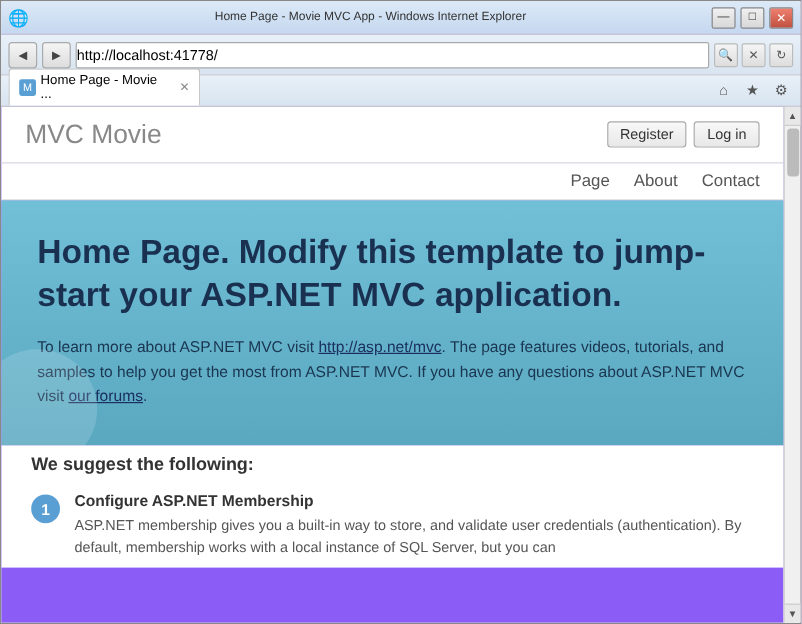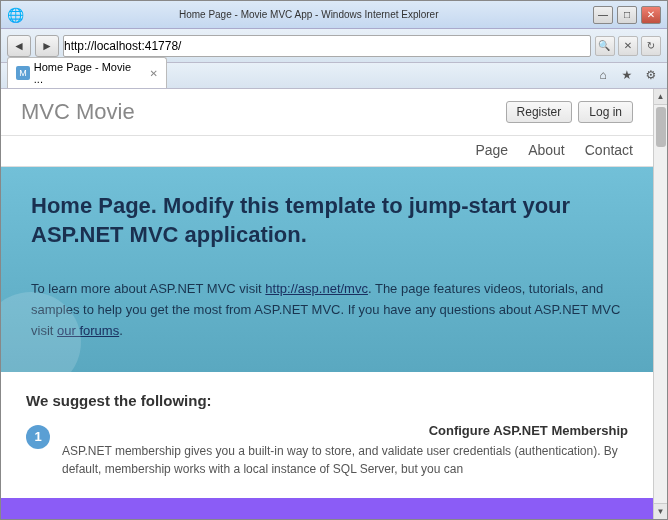--- a/index.html
+++ b/index.html
@@ -150,34 +150,34 @@
       overflow: hidden;
     }
     .hero-section::before {
       content: '';
       position: absolute;
       bottom: -20px; left: -20px;
       width: 100px; height: 100px;
       background: rgba(255,255,255,0.15);
       border-radius: 50%;
     }
-    .hero-title { font-size: 22px; font-weight: bold; color: #1a3050; margin-bottom: 30px; line-height: 1.3; }
+    .hero-title { font-size: 28px; font-weight: bold; color: #1a3050; margin-bottom: 14px; line-height: 1.3; }
     .hero-title span { font-weight: bold; }
     .hero-body { font-size: 13px; line-height: 1.6; color: #1a3550; }
     .hero-link { color: #1a3060; text-decoration: underline; cursor: pointer; }
 
-    .main-content { padding: 20px 25px; background: white; }
+    .main-content { padding: 8px 25px; background: white; }
     .suggest-title { font-size: 15px; font-weight: bold; color: #333; margin-bottom: 14px; }
     .suggestion-item { display: flex; gap: 12px; align-items: flex-start; }
     .suggestion-num {
       width: 24px; height: 24px; background: #5a9fd4; color: white;
       border-radius: 50%; display: flex; align-items: center; justify-content: center;
       font-size: 13px; font-weight: bold; flex-shrink: 0; margin-top: 2px;
     }
-    .suggestion-text h3 { font-size: 13px; font-weight: bold; color: #333; margin-bottom: 4px; text-align: right; }
+    .suggestion-text h3 { font-size: 13px; font-weight: bold; color: #333; margin-bottom: 4px; }
     .suggestion-text p { font-size: 12px; color: #555; line-height: 1.5; }
     ::-webkit-scrollbar { width: 0; }
   </style>
 </head>
 <body>
 
 <div class="window">
 
   <div class="title-bar">
     <div class="title-bar-left">

